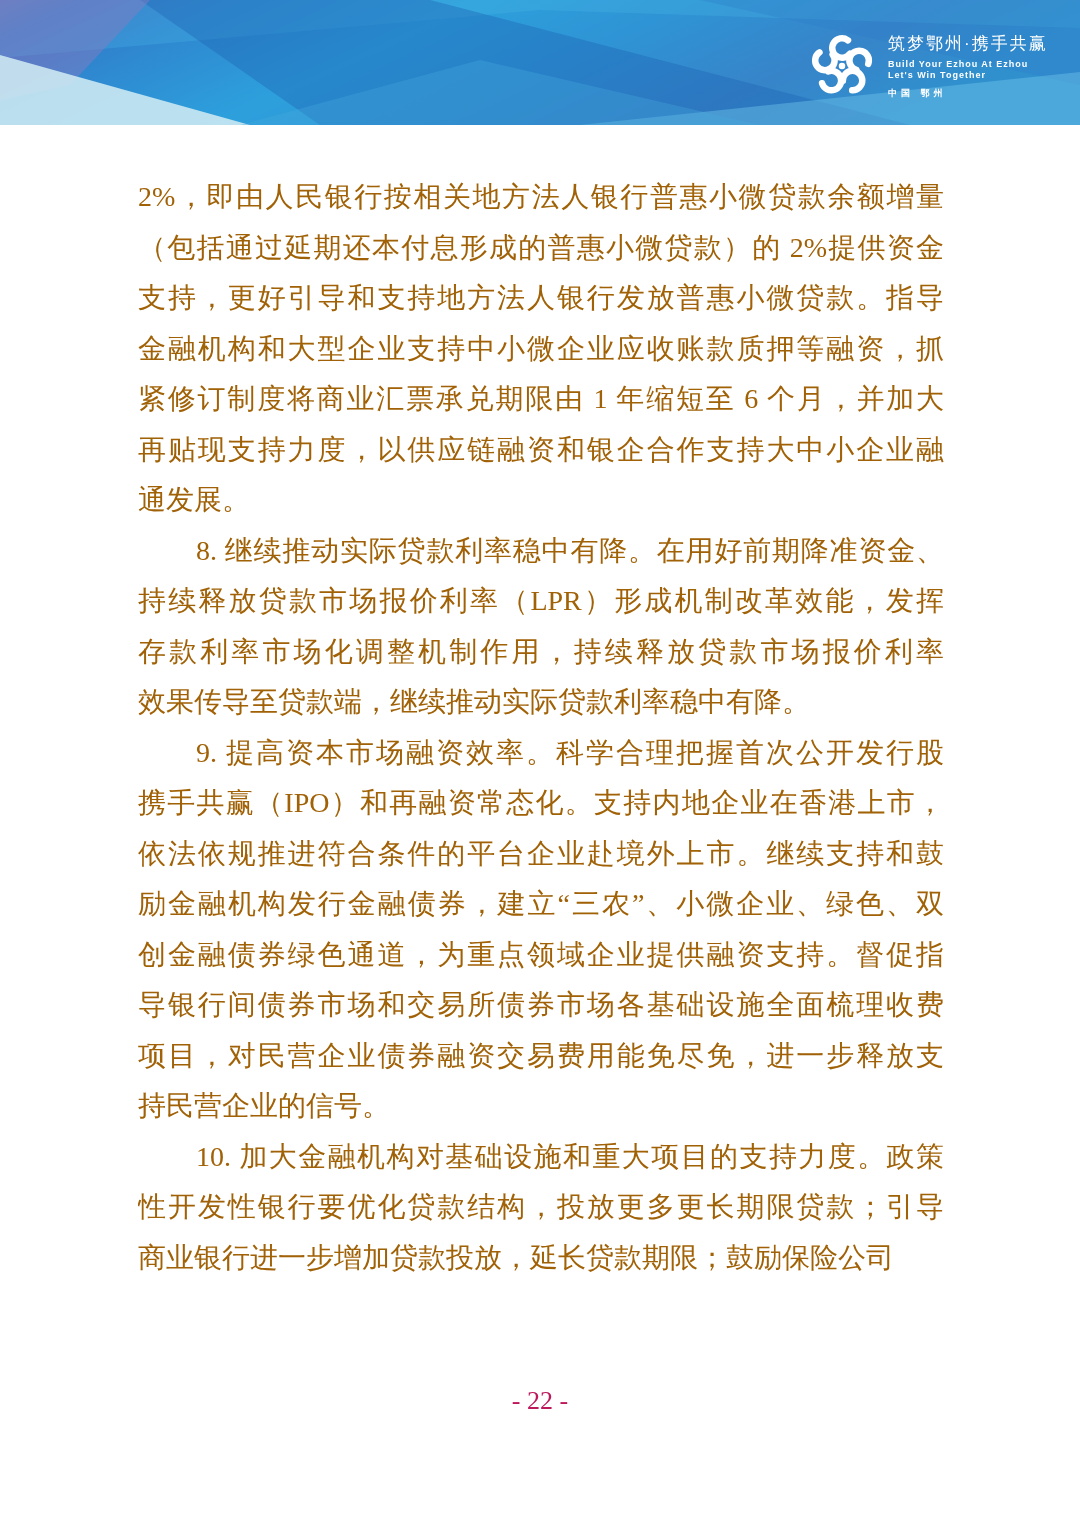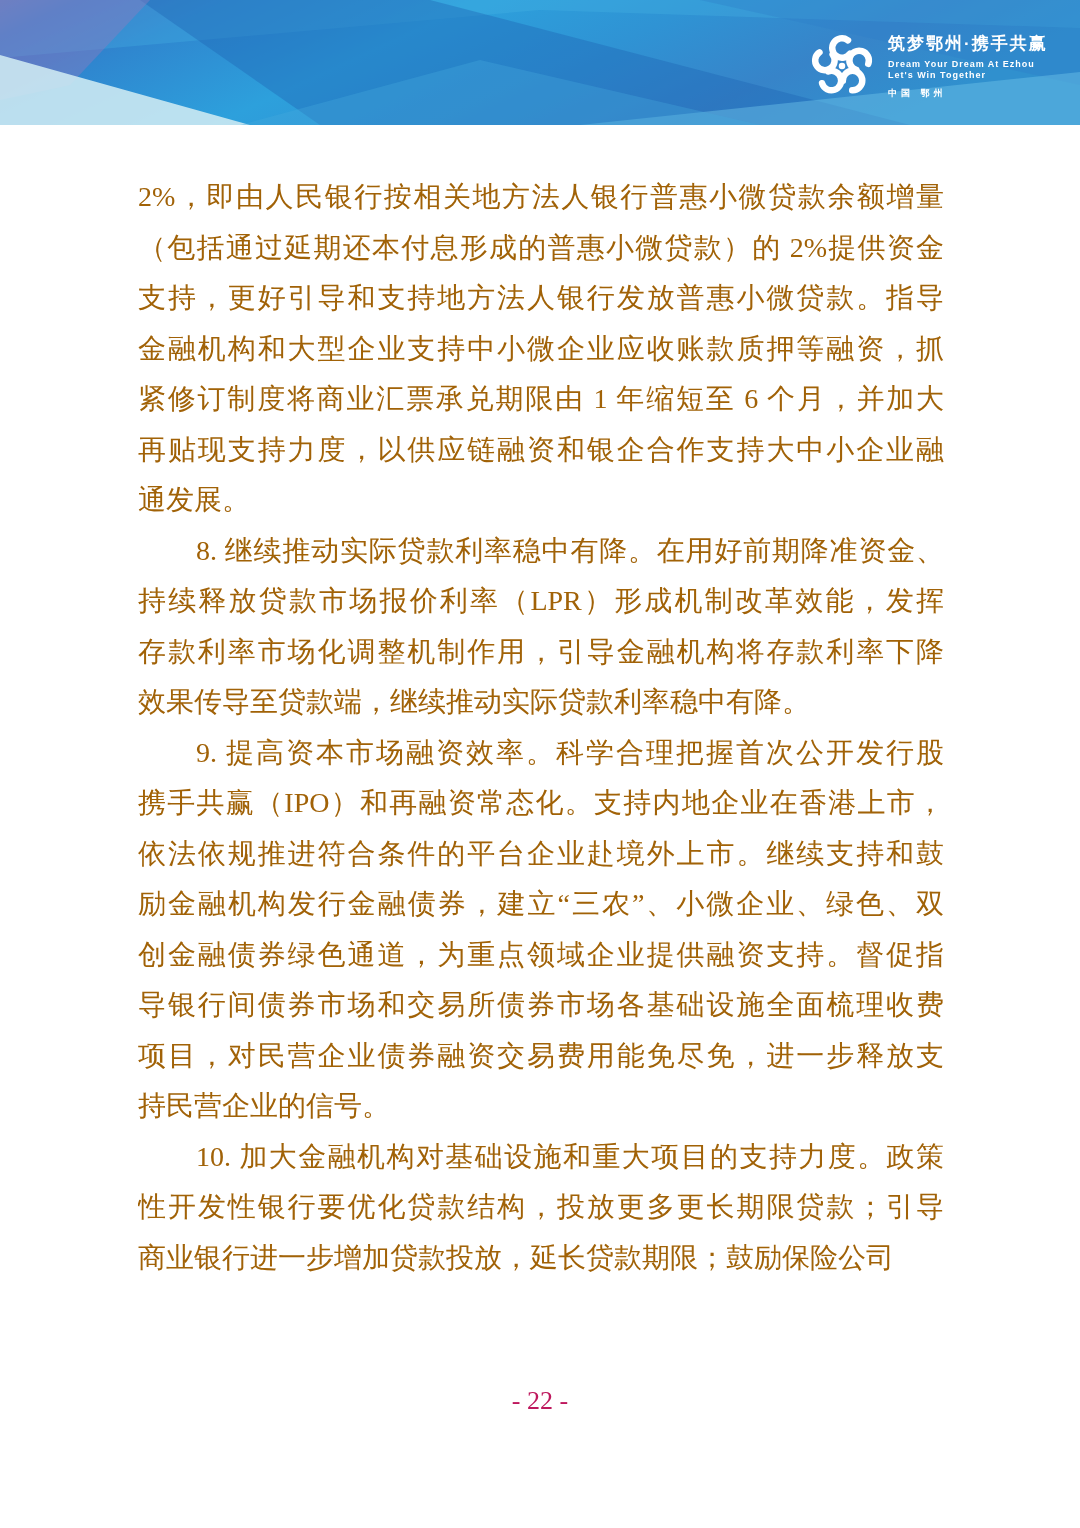--- a/index.html
+++ b/index.html
@@ -28,21 +28,21 @@
     left: 806px;
     display: flex;
     align-items: center;
     color: #ffffff;
     font-family: "Liberation Sans", sans-serif;
   }
   .logo .flower { width: 72px; height: 76px; flex: 0 0 auto; }
   .logo .logo-text { margin-left: 10px; }
   .logo .logo-title {
     font-size: 17px;
-    font-weight: bold;
+    font-weight: normal;
     letter-spacing: 2px;
     white-space: nowrap;
   }
   .logo .logo-en {
     font-size: 9px;
     font-weight: bold;
     letter-spacing: 1px;
     margin-top: 4px;
     line-height: 11px;
     white-space: nowrap;
@@ -130,42 +130,42 @@
           </g>
           <g transform="rotate(288 50 52)">
             <circle cx="50" cy="27" r="13.5" stroke-dasharray="64 21" transform="rotate(35 50 27)"></circle>
           </g>
         </g>
         <circle cx="50" cy="52" r="4.5" fill="#ffffff"></circle>
       </svg>
       <div class="logo-text">
         <div class="logo-title">筑梦鄂州·携手共赢</div>
         <div class="logo-en">
-          <div>Dream Your Dream At Ezhou</div>
+          <div>Build Your Ezhou At Ezhou</div>
           <div>Let's Win Together</div>
         </div>
         <div class="logo-region">中国 鄂州</div>
       </div>
     </div>
   </div>
 
   <div class="doc-body">
       <div class="para">
         <div class="text-line jl">2%，即由人民银行按相关地方法人银行普惠小微贷款余额增量</div>
         <div class="text-line jl">（包括通过延期还本付息形成的普惠小微贷款）的 2%提供资金</div>
         <div class="text-line jl">支持，更好引导和支持地方法人银行发放普惠小微贷款。指导</div>
         <div class="text-line jl">金融机构和大型企业支持中小微企业应收账款质押等融资，抓</div>
         <div class="text-line jl">紧修订制度将商业汇票承兑期限由 1 年缩短至 6 个月，并加大</div>
         <div class="text-line jl">再贴现支持力度，以供应链融资和银企合作支持大中小企业融</div>
         <div class="text-line">通发展。</div>
       </div>
       <div class="para">
         <div class="text-line jl ind">8. 继续推动实际贷款利率稳中有降。在用好前期降准资金、</div>
         <div class="text-line jl">持续释放贷款市场报价利率（LPR）形成机制改革效能，发挥</div>
-        <div class="text-line jl">存款利率市场化调整机制作用，引导金融机构将存款利率下降</div>
+        <div class="text-line jl">存款利率市场化调整机制作用，持续释放贷款市场报价利率</div>
         <div class="text-line">效果传导至贷款端，继续推动实际贷款利率稳中有降。</div>
       </div>
       <div class="para">
         <div class="text-line jl ind">9. 提高资本市场融资效率。科学合理把握首次公开发行股</div>
         <div class="text-line jl">携手共赢（IPO）和再融资常态化。支持内地企业在香港上市，</div>
         <div class="text-line jl">依法依规推进符合条件的平台企业赴境外上市。继续支持和鼓</div>
         <div class="text-line jl">励金融机构发行金融债券，建立“三农”、小微企业、绿色、双</div>
         <div class="text-line jl">创金融债券绿色通道，为重点领域企业提供融资支持。督促指</div>
         <div class="text-line jl">导银行间债券市场和交易所债券市场各基础设施全面梳理收费</div>
         <div class="text-line jl">项目，对民营企业债券融资交易费用能免尽免，进一步释放支</div>

